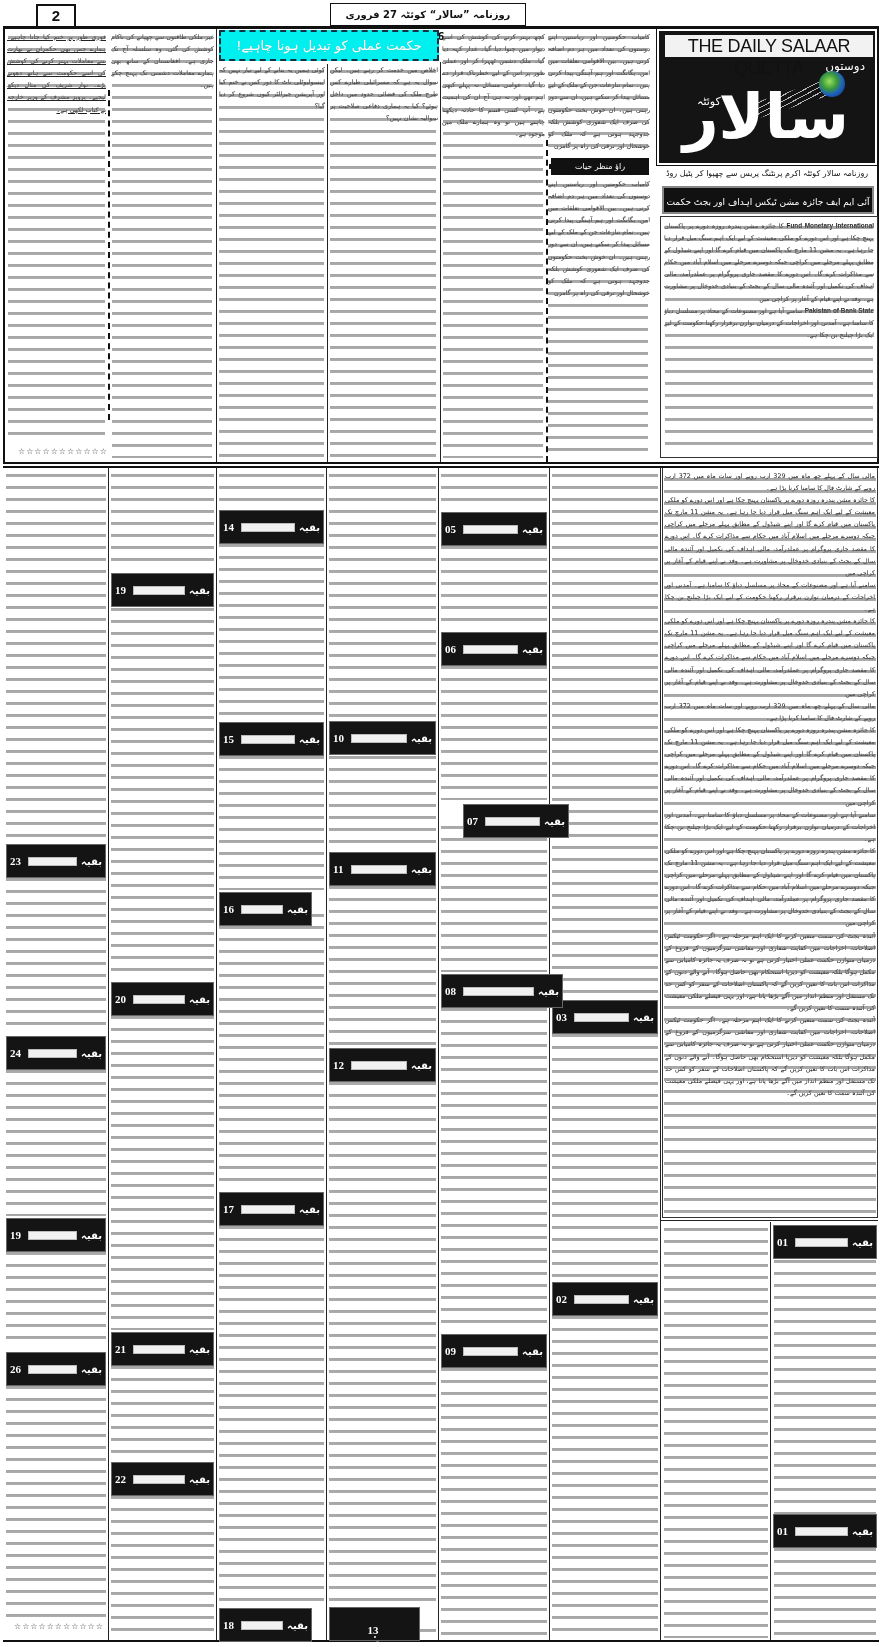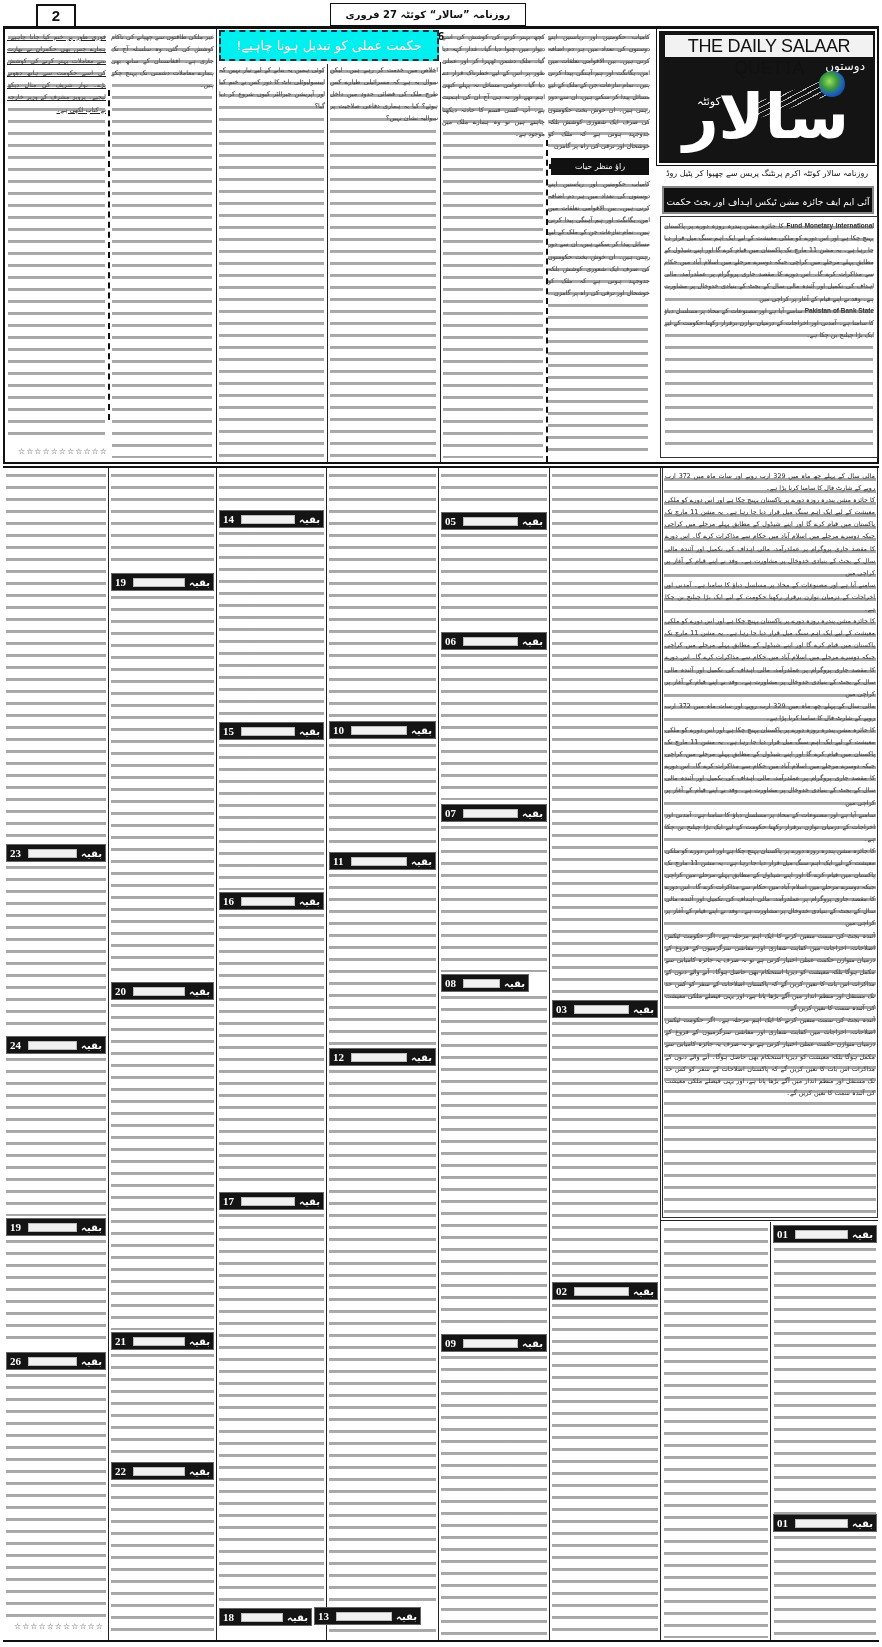--- a/index.html
+++ b/index.html
@@ -101,21 +101,21 @@
 
   .byline-bar {
     position: absolute; left: 549px; top: 158px; width: 100px; height: 17px;
     background: #111; color: #fff; font: 8px "DejaVu Sans", sans-serif; direction: rtl;
     text-align: center; line-height: 17px; border-left: 2px dashed #fff;
   }
 
   
   .baqiya {
     position: absolute; height: 16px; background: #141414; border: 1px solid #666;
-    display: flex; align-items: center; justify-content: space-between; padding: 8px 3px;
+    display: flex; align-items: center; justify-content: space-between; padding: 16px 3px;
   }
   .baqiya .num {
     color: #fff; font: bold 11px "Liberation Serif", serif; min-width: 14px; direction: ltr;
   }
   .baqiya .bar { flex: 1; height: 9px; background: #f1f1f1; margin: 0 4px; border: 1px solid #bbb; }
   .baqiya .word { color: #fff; font: bold 10px "DejaVu Sans", sans-serif; direction: rtl; }
 
   .stars { position: absolute; font: 8px "DejaVu Sans", sans-serif; color: #333; letter-spacing: 1px; }
   .dotted-vrule { position: absolute; width: 0; border-left: 2px dashed #111; }
 </style>
@@ -266,26 +266,26 @@
 <div class="baqiya" style="left:441px; top:512px; width:106px;">
   <span class="num">05</span>
     <span class="bar"></span>
     <span class="word">بقیہ</span>
 </div>
 <div class="baqiya" style="left:441px; top:632px; width:106px;">
   <span class="num">06</span>
     <span class="bar"></span>
     <span class="word">بقیہ</span>
 </div>
-<div class="baqiya" style="left:441px; top:804px; width:106px;">
+<div class="baqiya" style="left:463px; top:804px; width:106px;">
   <span class="num">07</span>
     <span class="bar"></span>
     <span class="word">بقیہ</span>
 </div>
-<div class="baqiya" style="left:441px; top:974px; width:88px;text-decoration:underline;">
+<div class="baqiya" style="left:441px; top:974px; width:122px;text-decoration:underline;">
   <span class="num">08</span>
     <span class="bar"></span>
     <span class="word">بقیہ</span>
 </div>
 <div class="baqiya" style="left:441px; top:1334px; width:106px;">
   <span class="num">09</span>
     <span class="bar"></span>
     <span class="word">بقیہ</span>
 </div>
 
@@ -297,37 +297,37 @@
 <div class="baqiya" style="left:329px; top:852px; width:107px;">
   <span class="num">11</span>
     <span class="bar"></span>
     <span class="word">بقیہ</span>
 </div>
 <div class="baqiya" style="left:329px; top:1048px; width:107px;">
   <span class="num">12</span>
     <span class="bar"></span>
     <span class="word">بقیہ</span>
 </div>
-<div class="baqiya" style="left:314px; top:1607px; width:107px;">
+<div class="baqiya" style="left:329px; top:1607px; width:91px;flex-direction:column;">
   <span class="num">13</span>
     <span class="bar"></span>
     <span class="word">بقیہ</span>
 </div>
 
 <div class="baqiya" style="left:219px; top:510px; width:105px;">
   <span class="num">14</span>
     <span class="bar"></span>
     <span class="word">بقیہ</span>
 </div>
 <div class="baqiya" style="left:219px; top:722px; width:105px;">
   <span class="num">15</span>
     <span class="bar"></span>
     <span class="word">بقیہ</span>
 </div>
-<div class="baqiya" style="left:219px; top:892px; width:105px;">
+<div class="baqiya" style="left:219px; top:892px; width:93px;">
   <span class="num">16</span>
     <span class="bar"></span>
     <span class="word">بقیہ</span>
 </div>
 <div class="baqiya" style="left:219px; top:1192px; width:105px;">
   <span class="num">17</span>
     <span class="bar"></span>
     <span class="word">بقیہ</span>
 </div>
 <div class="baqiya" style="left:219px; top:1608px; width:93px;">

